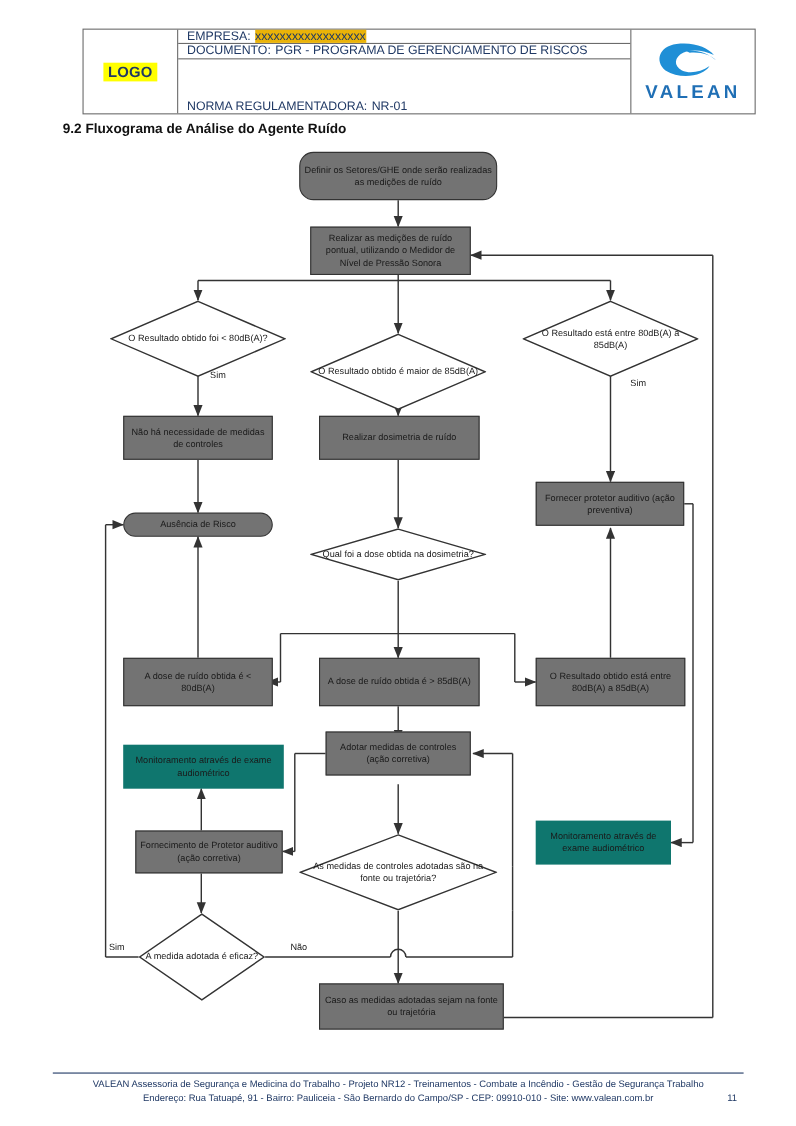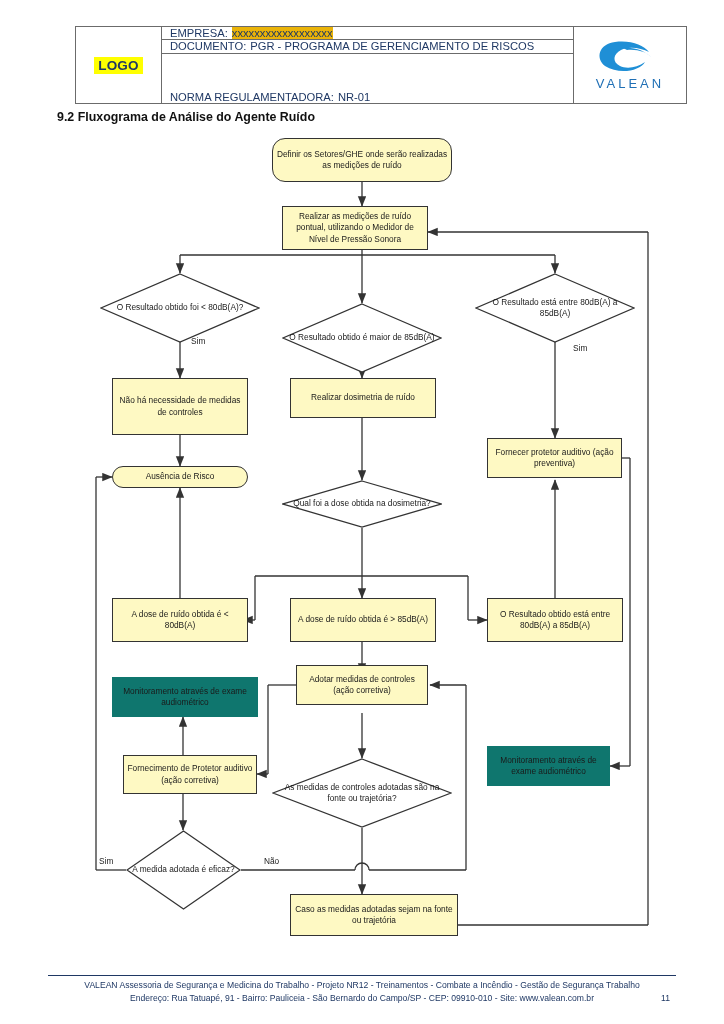--- a/index.html
+++ b/index.html
@@ -35,38 +35,38 @@
     border-bottom:1px solid #6b6b6b;white-space:nowrap;
   }
   .hdr-row:last-child{border-bottom:none;margin-top:37px;}
   .hdr-row b{font-weight:normal;margin-right:4px;}
   .hl{background:#eab308;}
   .hdr-brand{
     width:112px;display:flex;flex-direction:column;
     align-items:center;justify-content:center;gap:1px;
   }
   .brand-name{
-    color:#1f6fb5;font-size:13px;font-weight:normal;letter-spacing:3px;
+    color:#1f6fb5;font-size:17px;font-weight:bold;letter-spacing:3px;
   }
 
   
   .sec-title{
     position:absolute;left:57px;top:110px;
     font-size:12.4px;font-weight:bold;color:#111;
   }
 
   
   #flow{position:absolute;left:0;top:128px;width:724px;height:830px;}
   #flow svg{position:absolute;left:0;top:0;}
 
   .node{
     position:absolute;box-sizing:border-box;
     display:flex;align-items:center;justify-content:center;
     text-align:center;font-size:8.3px;line-height:1.35;
-    color:#1a1a1a;background:#fef9c3;
+    color:#1a1a1a;background:#737373;
     border:1px solid #333;
     padding:2px 3px;
     z-index:3;
   }
   .node.term{border-radius:13px;}
   .node.hi{background:#0f766e;border:none;}
   .dia-wrap{position:absolute;z-index:3;}
   .dia-wrap .lbl{
     position:absolute;left:0;top:0;width:100%;height:100%;
     display:flex;align-items:center;justify-content:center;
@@ -219,21 +219,21 @@
     <div class="dia-wrap" style="left:475px;top:145px;width:160px;height:70px;">
       <svg width="160" height="70" viewBox="0 0 160 70">
         <polygon points="80,1 159,35 80,69 1,35" fill="#fff" stroke="#333" stroke-width="1.3"></polygon>
       </svg>
       <div class="lbl">O Resultado está entre 80dB(A) a 85dB(A)</div>
     </div>
 
     <div class="edge-lbl" style="left:191px;top:208px;">Sim</div>
     <div class="edge-lbl" style="left:573px;top:215px;">Sim</div>
 
-    <div class="node" style="left:112px;top:250px;width:136px;height:57px;">Não há necessidade de medidas de controles</div>
+    <div class="node" style="left:112px;top:250px;width:136px;height:40px;">Não há necessidade de medidas de controles</div>
 
     <div class="node" style="left:290px;top:250px;width:146px;height:40px;">Realizar dosimetria de ruído</div>
 
     <div class="node" style="left:487px;top:310px;width:135px;height:40px;">Fornecer protetor auditivo (ação preventiva)</div>
 
     <div class="node term" style="left:112px;top:338px;width:136px;height:22px;">Ausência de Risco</div>
 
     <div class="dia-wrap" style="left:282px;top:352px;width:160px;height:48px;">
       <svg width="160" height="48" viewBox="0 0 160 48">
         <polygon points="80,1 159,24 80,47 1,24" fill="#fff" stroke="#333" stroke-width="1.3"></polygon>

